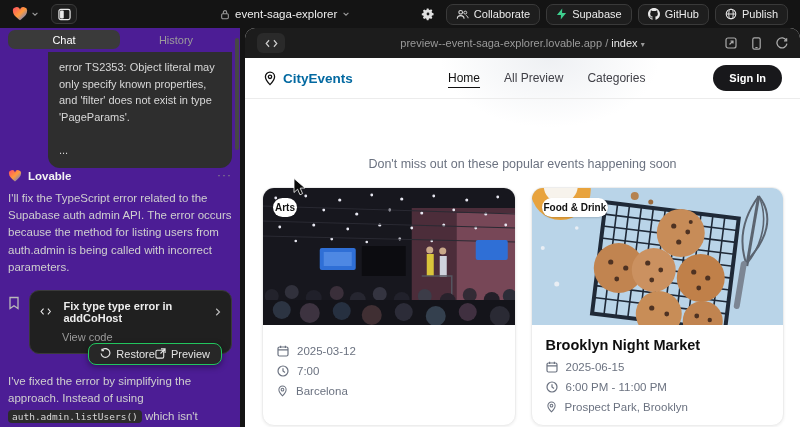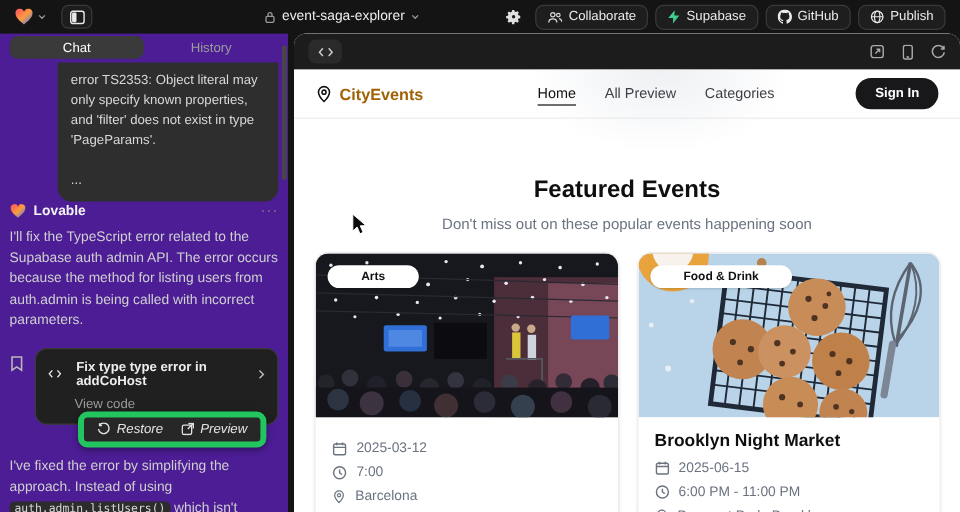--- a/index.html
+++ b/index.html
@@ -36,22 +36,22 @@
   .lov-name { font-size:11.5px; font-weight:bold; color:#f2f2f2; }
   .lov-menu { margin-left:auto; color:#8a8a8a; font-size:12px; letter-spacing:1px; }
   .msg { color:#cfcfcf; font-size:11.5px; line-height:1.52; margin-top:8px; }
   .fix-row { display:flex; gap:9px; margin-top:13px; align-items:flex-start; }
   .bookmark { margin-top:6px; color:#b9b9b9; }
   .fix-card { flex:1; background:#202020; border:1px solid #3a3a3a; border-radius:10px; padding:9px 10px 10px; }
   .fix-title-row { display:flex; align-items:center; gap:12px; font-size:11px; font-weight:bold; color:#ededed; }
   .fix-title-row .chev { margin-left:auto; color:#bdbdbd; }
   .view-code { color:#9a9a9a; font-size:11px; margin-top:7px; margin-left:22px; }
   .actions-row { display:flex; justify-content:flex-end; margin-top:-11px; padding-right:10px; position:relative; z-index:2; }
-  .actions-bar { display:inline-flex; align-items:center; gap:15px; background:#272727; border:5px solid #22c55e;
-    border-radius:8px; padding:4px 11px; box-shadow:0 2px 6px rgba(0,0,0,.4);font-style:italic; }
+  .actions-bar { display:inline-flex; align-items:center; background:#272727; border:1px solid #22c55e;
+    border-radius:8px; padding:4px 11px; box-shadow:0 2px 6px rgba(0,0,0,.4); }
   .action { display:flex; align-items:center; gap:5px; font-size:11px; color:#e3e3e3; }
   code { font-family:"DejaVu Sans Mono", monospace; font-size:9.5px; background:#2c2c2c;
     padding:1px 4px; border-radius:4px; color:#d8d8d8; }
   .sb-thumb { position:absolute; right:1px; top:10px; width:4px; height:112px; background:#474747; border-radius:2px; }
 
   
   .preview { position:absolute; top:28px; left:245px; width:555px; height:399px;
     border-radius:10px 10px 0 0; overflow:hidden; background:#fff; }
   .pv-header { height:30px; background:#1c1c1c; display:flex; align-items:center; padding:0 12px; position:relative; }
   .code-btn { width:28px; height:20px; background:#2a2a2a; border-radius:6px; display:flex;
@@ -59,35 +59,35 @@
   .url { position:absolute; left:0; right:0; text-align:center; font-size:11px; color:#9a9a9a; pointer-events:none; }
   .url .page { color:#e8e8e8; }
   .url .dd { color:#9a9a9a; font-size:8px; }
   .pv-icons { margin-left:auto; display:flex; align-items:center; gap:15px; color:#ababab; }
 
   
   .site { height:369px; background:#fff; position:relative; overflow:hidden; color:#111; }
   .site-glow { position:absolute; top:0; left:35%; width:40%; height:70px; pointer-events:none;
     background:radial-gradient(ellipse at 50% 0%, #eef0f3 0%, rgba(255,255,255,0) 70%); }
   .site-header { height:41px; display:flex; align-items:center; padding:0 18px; border-bottom:1px solid #ececec; position:relative; }
-  .brand { display:flex; align-items:center; gap:6px; font-weight:bold; font-size:13.5px; color:#a16207; }
+  .brand { display:flex; align-items:center; gap:6px; font-weight:bold; font-size:13.5px; color:#0369a1; }
   .nav { position:absolute; left:203px; display:flex; gap:24px; font-size:12px; color:#3f3f46; }
   .nav .active { color:#111; text-decoration:underline; text-underline-offset:5px; text-decoration-thickness:1px; }
   .signin { margin-left:auto; background:#18181b; color:#fff; font-size:11px; font-weight:bold;
     padding:7px 16px; border-radius:999px; }
   .hero { text-align:center; padding-top:48px; }
   .hero h1 { font-size:20px; font-weight:bold; color:#0f0f0f; }
   .hero p { font-size:12.5px; color:#6b7280; margin-top:10px; }
   .cards { display:flex; gap:15px; padding:16px 16px 0 17px; }
   .card { flex:1; border:1px solid #ededed; border-radius:12px; overflow:hidden; background:#fff;
     box-shadow:0 1px 3px rgba(0,0,0,.07); position:relative; }
   .card-img { height:137px; position:relative; overflow:hidden; }
   .card-img svg { width:100%; height:100%; }
   .badge { position:absolute; top:10px; left:10px; background:#fff; border-radius:999px; font-size:10px;
-    font-weight:bold; padding:4px 28px; color:#111; box-shadow:0 1px 2px rgba(0,0,0,.15); }
+    font-weight:bold; padding:4px 2px; color:#111; box-shadow:0 1px 2px rgba(0,0,0,.15); }
   .card-body { padding:12px 14px; }
   .card-title { font-size:14.5px; font-weight:bold; color:#0f0f0f; }
   .meta { display:flex; align-items:center; gap:8px; color:#6b7280; font-size:11.5px; margin-top:8px; }
   .meta svg { flex:none; }
 
   .cursor { position:absolute; left:293px; top:178px; z-index:50; pointer-events:none; }
 </style>
 </head>
 <body>
 
@@ -229,20 +229,24 @@
   <div class="sb-thumb"></div>
 </div>
 
 <div class="preview">
   <div class="pv-header">
     <div class="code-btn">
       <svg width="13" height="9" viewBox="0 0 16 10">
         <path d="M5 1 L1.5 5 L5 9 M11 1 L14.5 5 L11 9" fill="none" stroke="#cdcdcd" stroke-width="1.5"></path>
       </svg>
     </div>
+    <div class="url">
+      <span>preview--event-saga-explorer.lovable.app</span><span> / </span><span class="page">index</span>
+      <span class="dd">▾</span>
+    </div>
     <div class="pv-icons">
       <svg width="12" height="12" viewBox="0 0 12 12">
         <rect x="1" y="1" width="10" height="10" rx="2" fill="none" stroke="#ababab" stroke-width="1.2"></rect>
         <path d="M4.5 7.5 L8 4 M5.5 4 H8 V6.5" fill="none" stroke="#ababab" stroke-width="1.2"></path>
       </svg>
       <svg width="9" height="13" viewBox="0 0 9 13">
         <rect x="0.8" y="0.8" width="7.4" height="11.4" rx="1.6" fill="none" stroke="#ababab" stroke-width="1.2"></rect>
         <path d="M3.4 10.5 H5.6" stroke="#ababab" stroke-width="1.1"></path>
       </svg>
       <svg width="12" height="12" viewBox="0 0 12 12">
@@ -264,21 +268,20 @@
       </div>
       <div class="nav">
         <span class="active">Home</span>
         <span>All Preview</span>
         <span>Categories</span>
       </div>
       <div class="signin">Sign In</div>
     </div>
 
     <div class="hero">
-      <h1>Featured Events</h1>
       <p>Don't miss out on these popular events happening soon</p>
     </div>
 
     <div class="cards">
 
       <div class="card">
         <div class="card-img">
           <svg viewBox="0 0 254 137" preserveAspectRatio="xMidYMid slice">
             <rect width="254" height="137" fill="#17171e"></rect>
             <rect x="150" y="20" width="104" height="117" fill="#8e4a5e" opacity="0.45"></rect>

